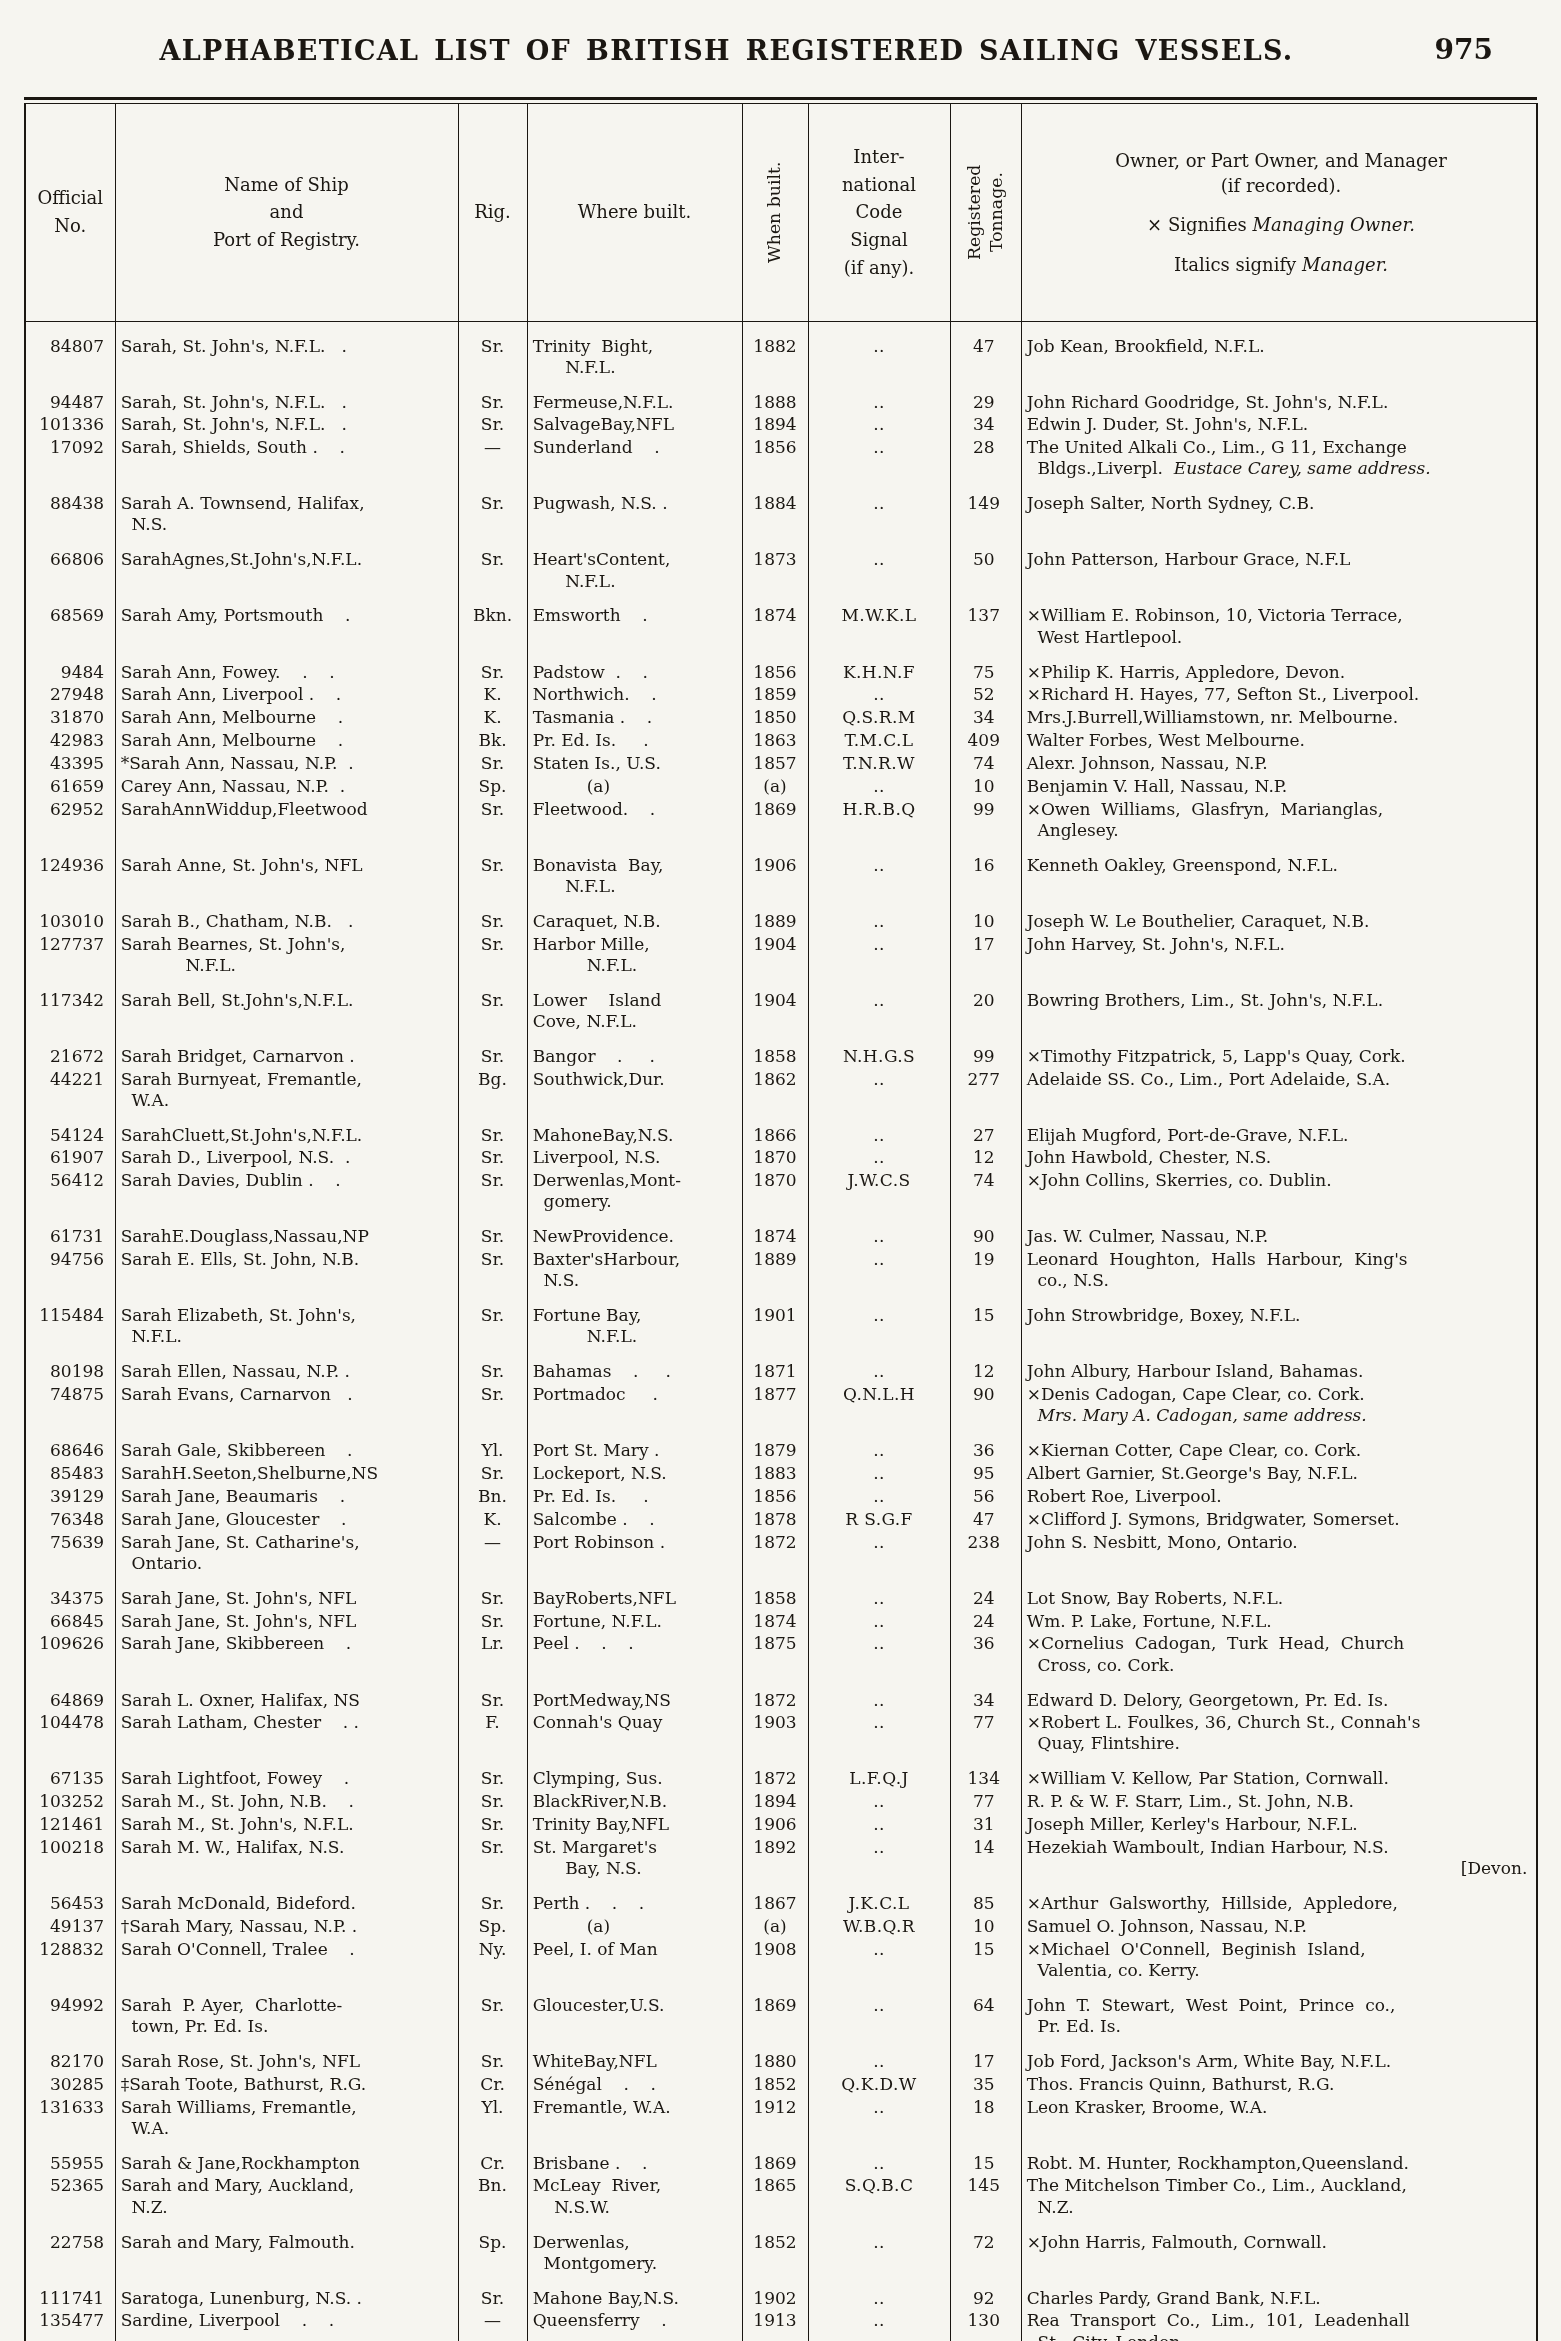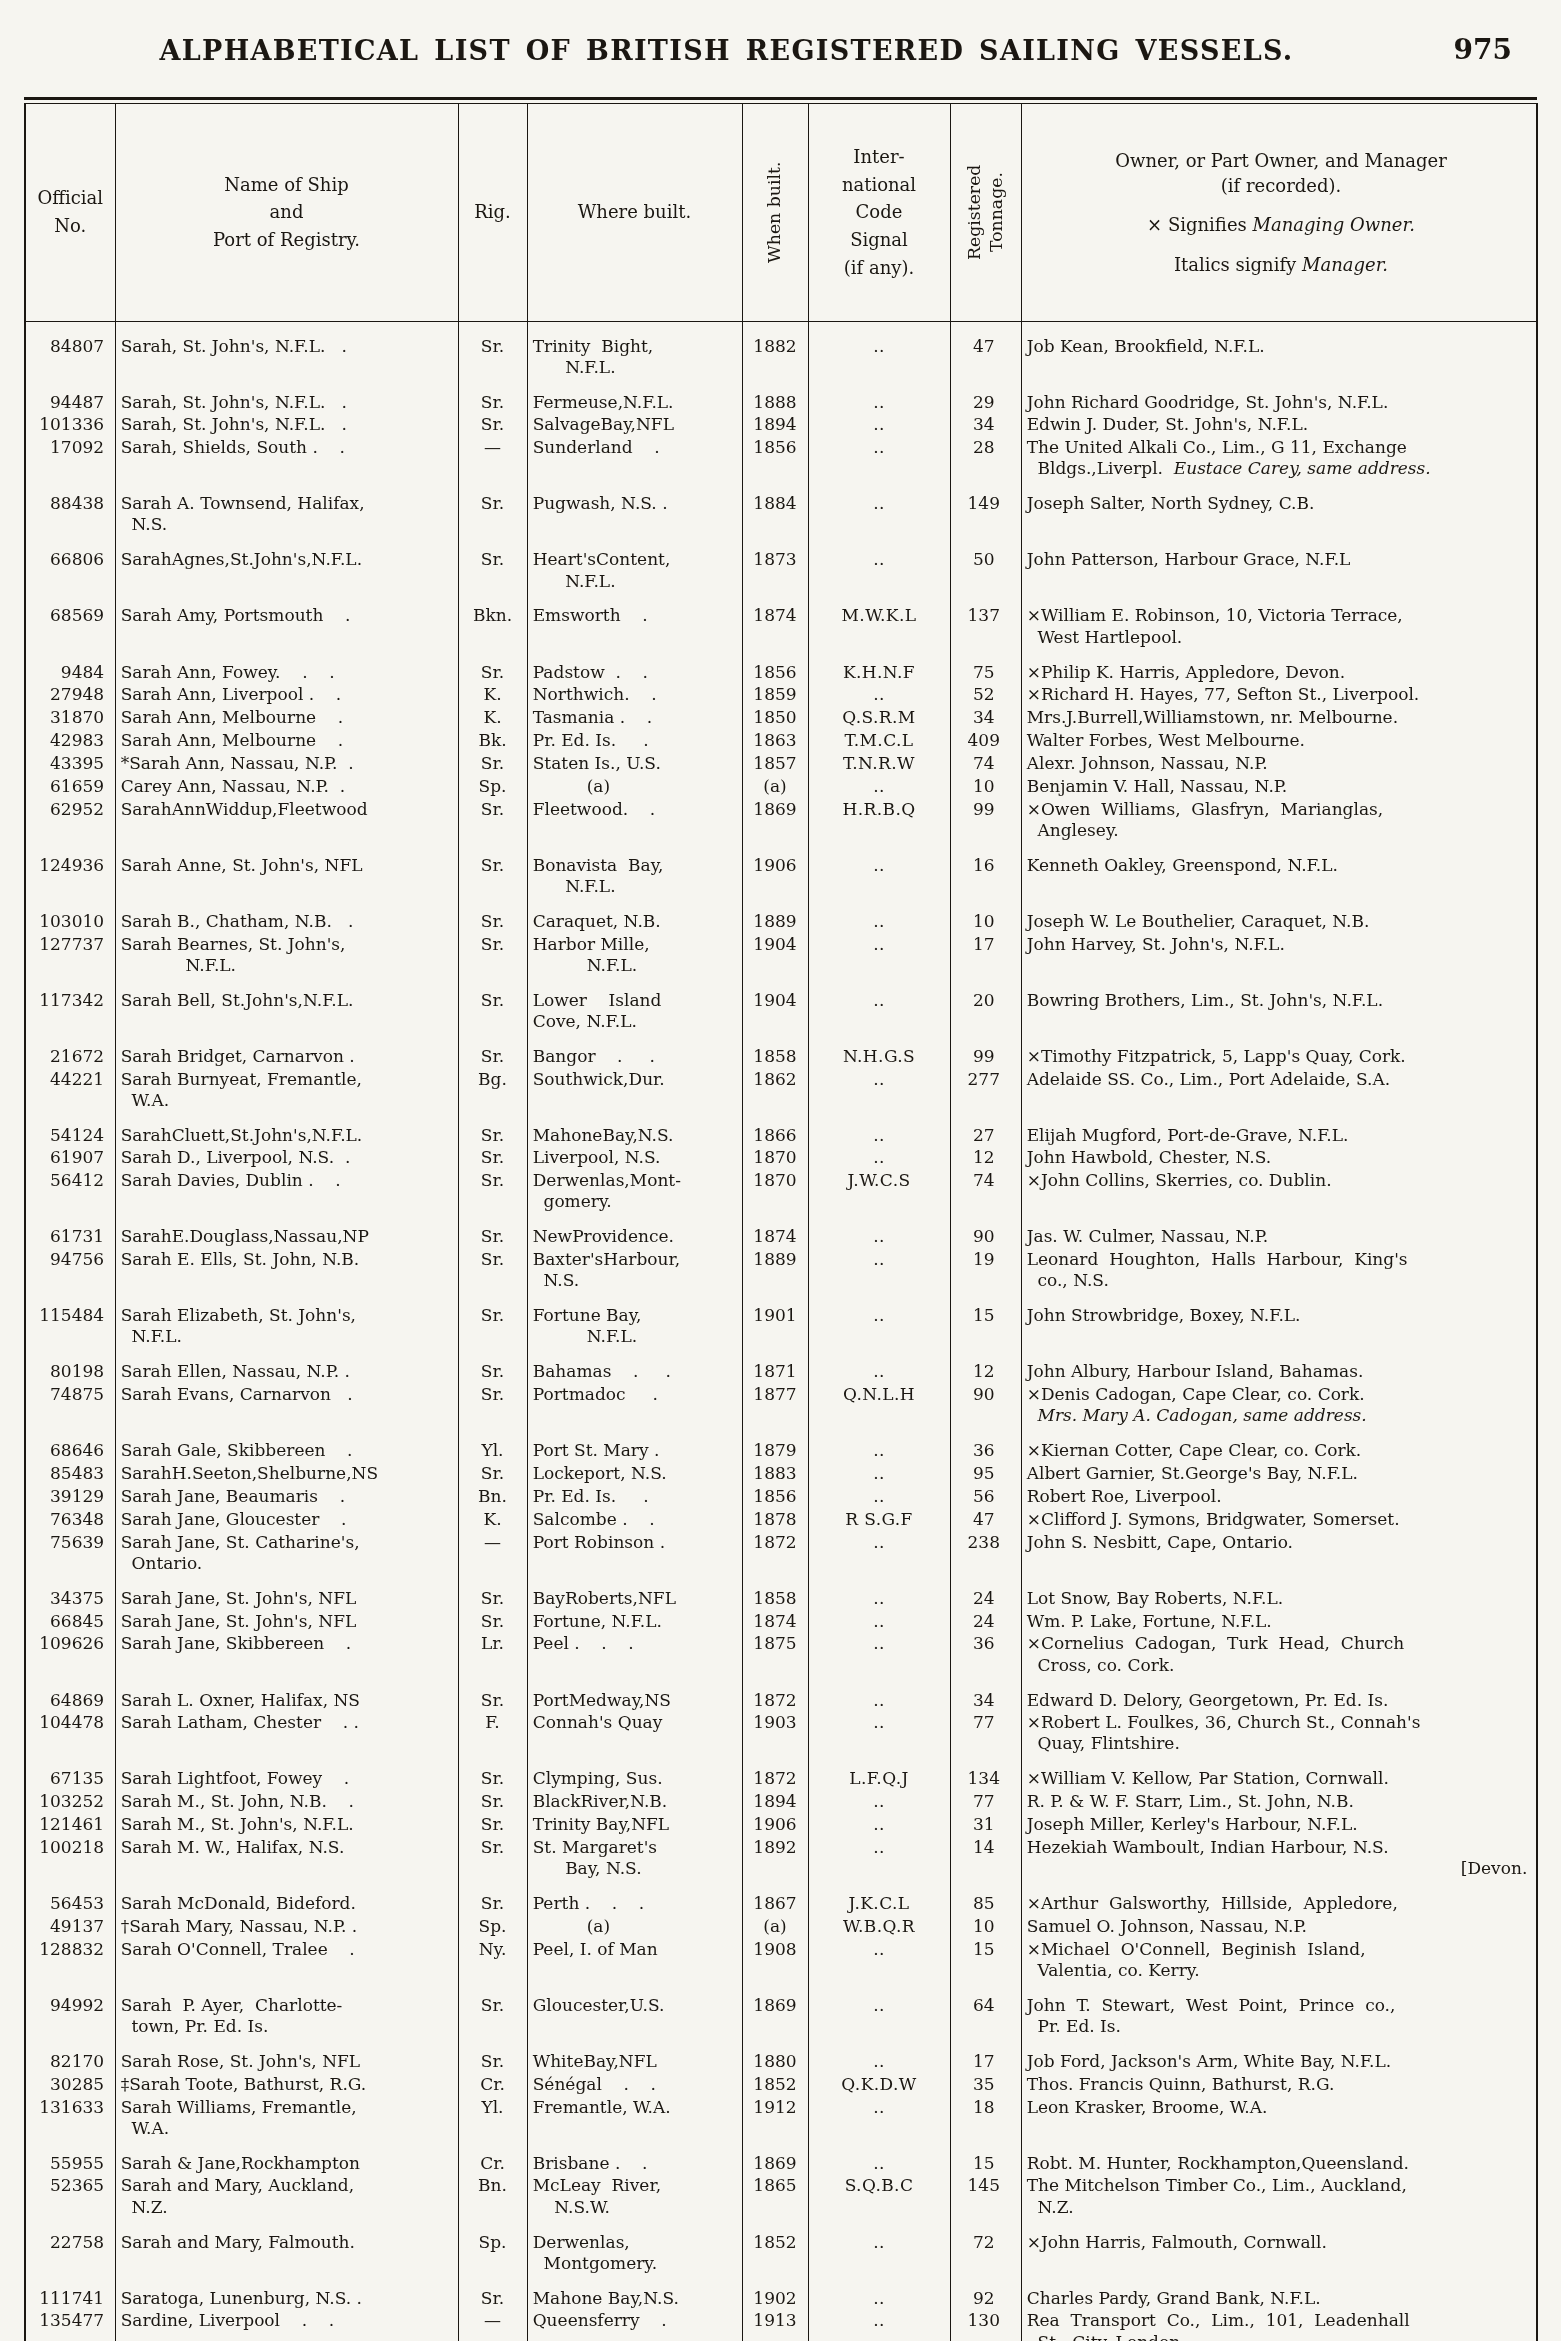--- a/index.html
+++ b/index.html
@@ -9,21 +9,21 @@
     font-family:"DejaVu Serif","Liberation Serif",serif;
     -webkit-font-smoothing:antialiased;
   }
   .page{padding:29.5px 24px 35px 24px;}
   .page-header{position:relative;height:45px;margin-bottom:22.6px;}
   .title{
     position:absolute;left:100px;right:208px;top:5.2px;
     text-align:center;font-weight:bold;font-size:27px;
     letter-spacing:1.3px;word-spacing:4.3px;white-space:nowrap;
   }
-  .page-number{position:absolute;right:25px;top:3.5px;font-weight:bold;font-size:28px;}
+  .page-number{position:absolute;right:44px;top:3.5px;font-weight:bold;font-size:28px;}
   .top-rule{height:2.6px;background:#1b1712;margin:0 0 3.5px 0;}
   table{
     border-collapse:collapse;table-layout:fixed;width:1513px;
     border:2.6px solid #1b1712;border-top-width:1.7px;
   }
   col.c-no{width:90px;} col.c-name{width:343px;} col.c-rig{width:69px;}
   col.c-where{width:215px;} col.c-when{width:66px;} col.c-code{width:142px;}
   col.c-tons{width:71px;} col.c-owner{width:516px;}
   thead th{
     border-right:1.7px solid #1b1712;border-bottom:1.7px solid #1b1712;
@@ -459,21 +459,21 @@
   </tr>
         <tr>
     <td class="c-no">75639</td>
     <td class="c-name">Sarah Jane, St. Catharine's,
   Ontario.</td>
     <td class="c-rig">—</td>
     <td class="c-where">Port Robinson .</td>
     <td class="c-when">1872</td>
     <td class="c-code">..</td>
     <td class="c-tons">238</td>
-    <td class="c-owner"><span class="owner-text">John S. Nesbitt, Cape, Ontario.</span><span class="manager"></span><span class="owner-note"></span></td>
+    <td class="c-owner"><span class="owner-text">John S. Nesbitt, Mono, Ontario.</span><span class="manager"></span><span class="owner-note"></span></td>
   </tr>
         <tr class="gap">
     <td class="c-no">34375</td>
     <td class="c-name">Sarah Jane, St. John's, NFL</td>
     <td class="c-rig">Sr.</td>
     <td class="c-where">BayRoberts,NFL</td>
     <td class="c-when">1858</td>
     <td class="c-code">..</td>
     <td class="c-tons">24</td>
     <td class="c-owner"><span class="owner-text">Lot Snow, Bay Roberts, N.F.L.</span><span class="manager"></span><span class="owner-note"></span></td>

